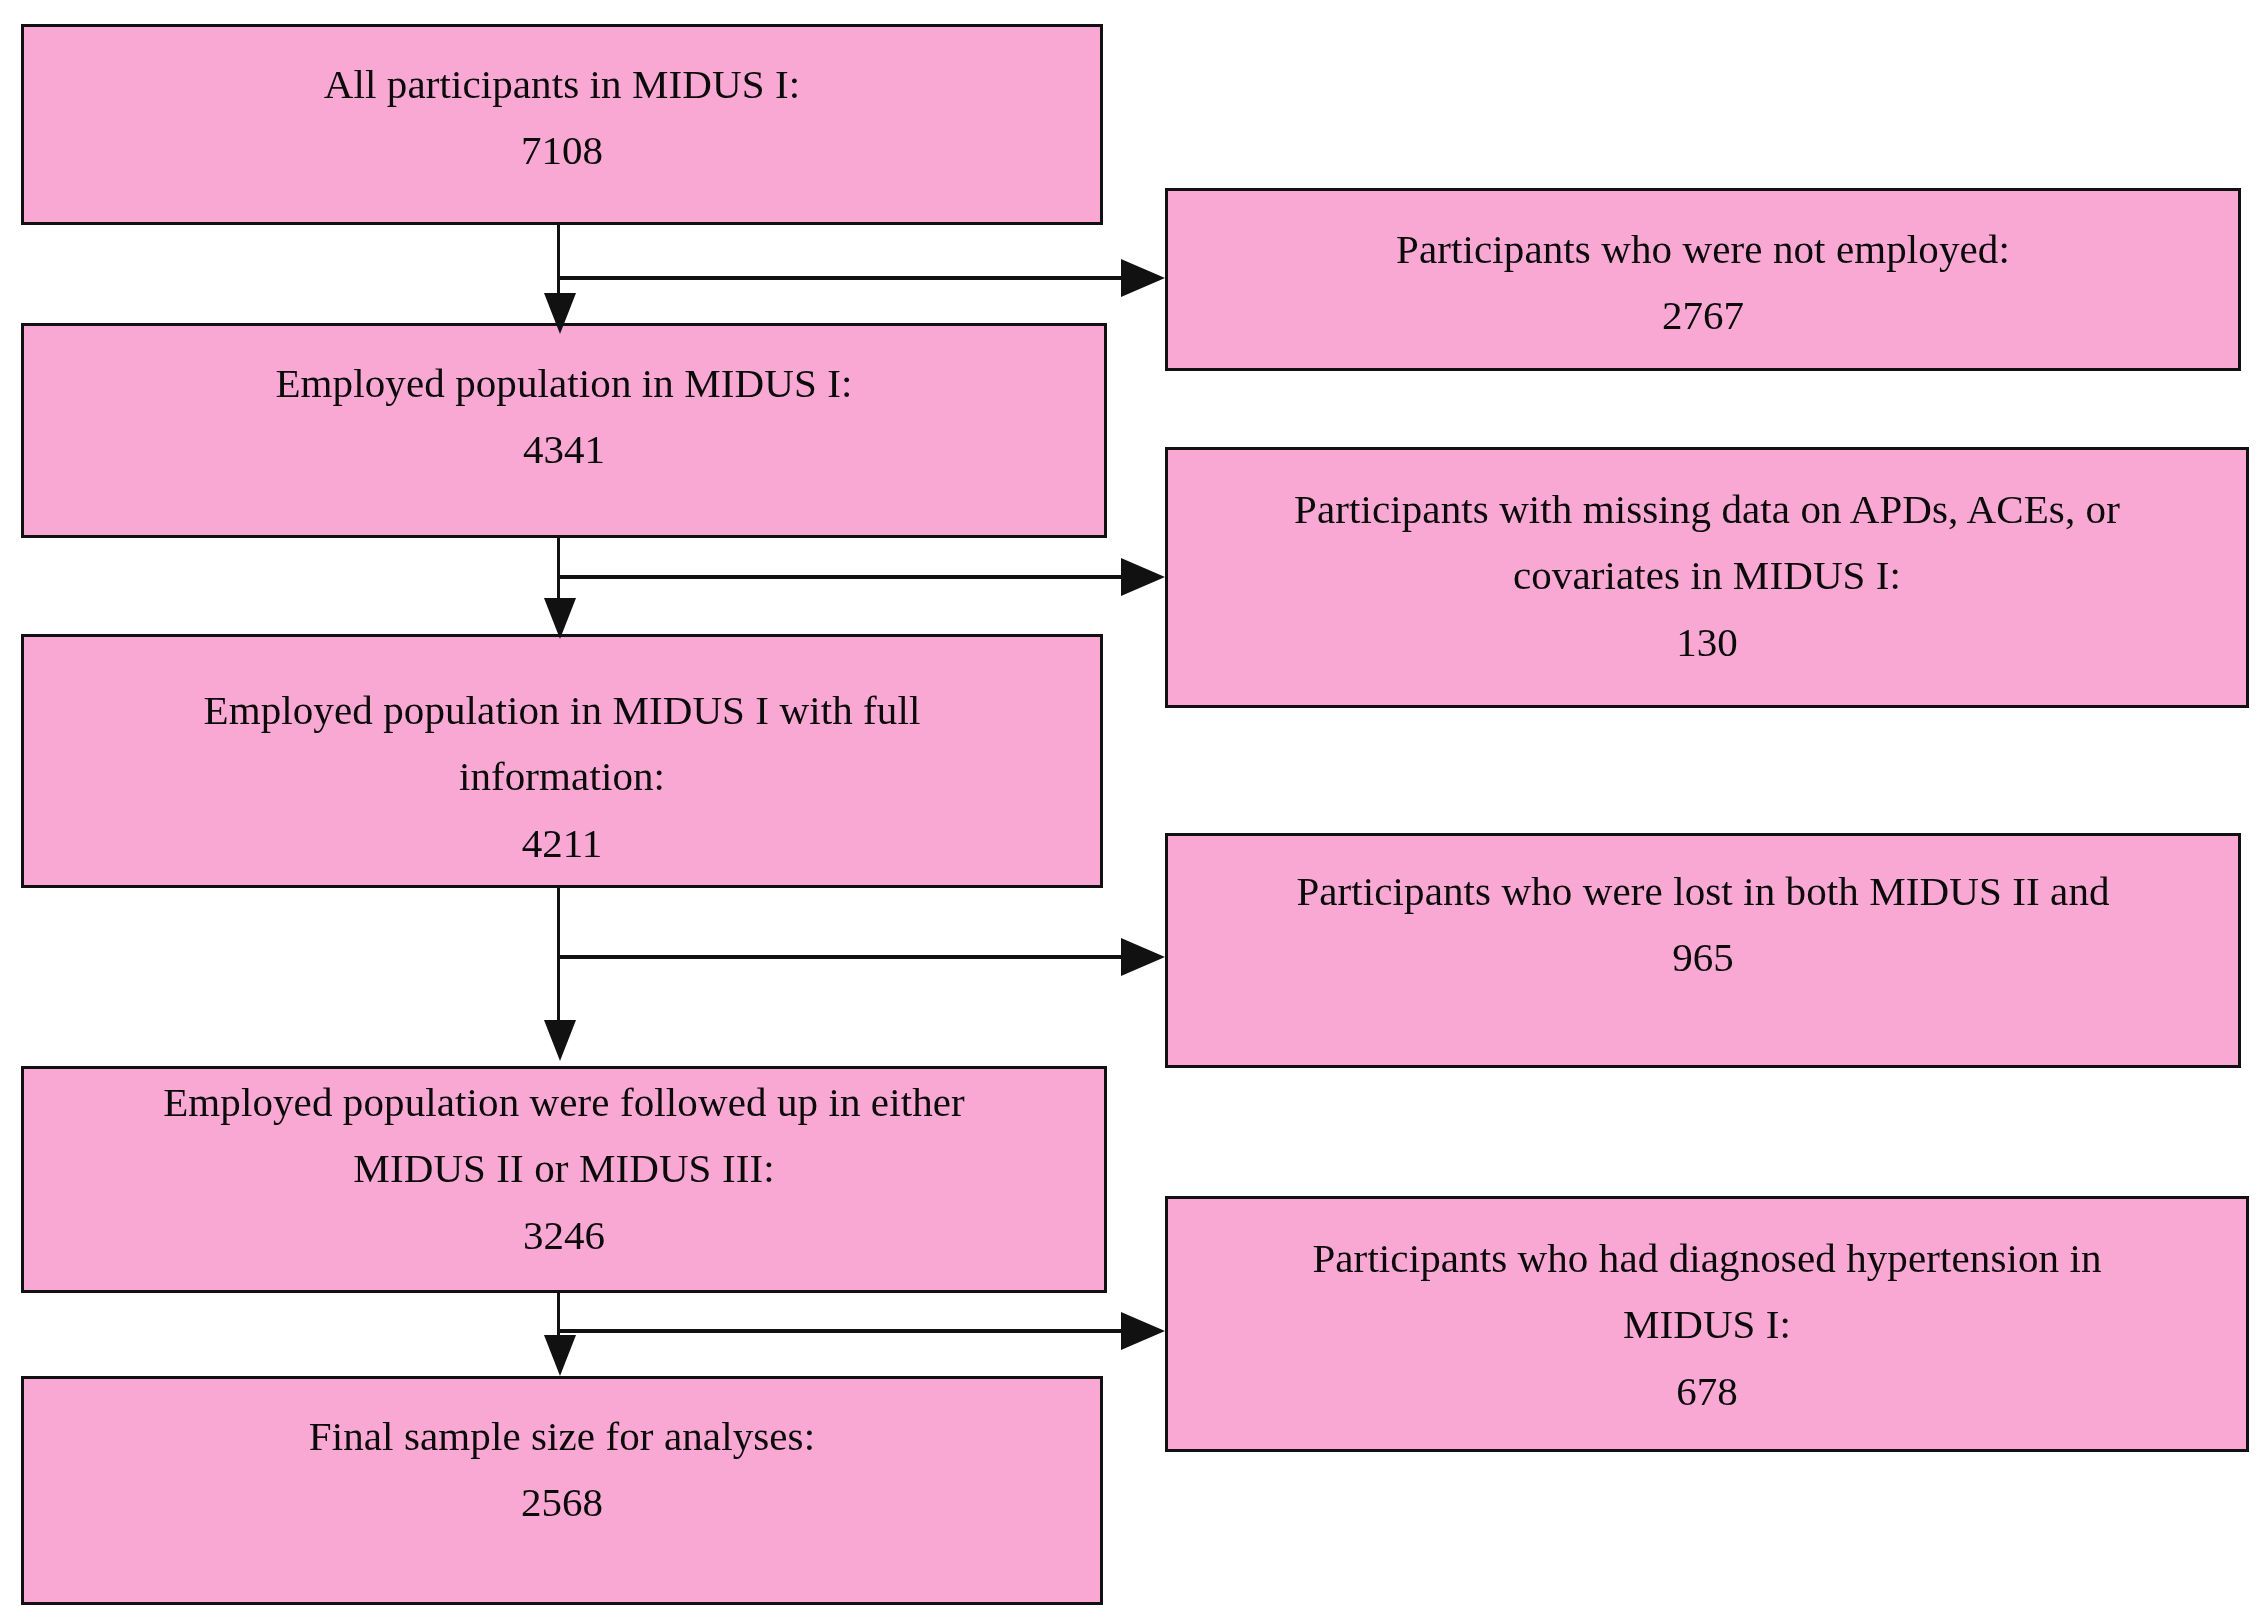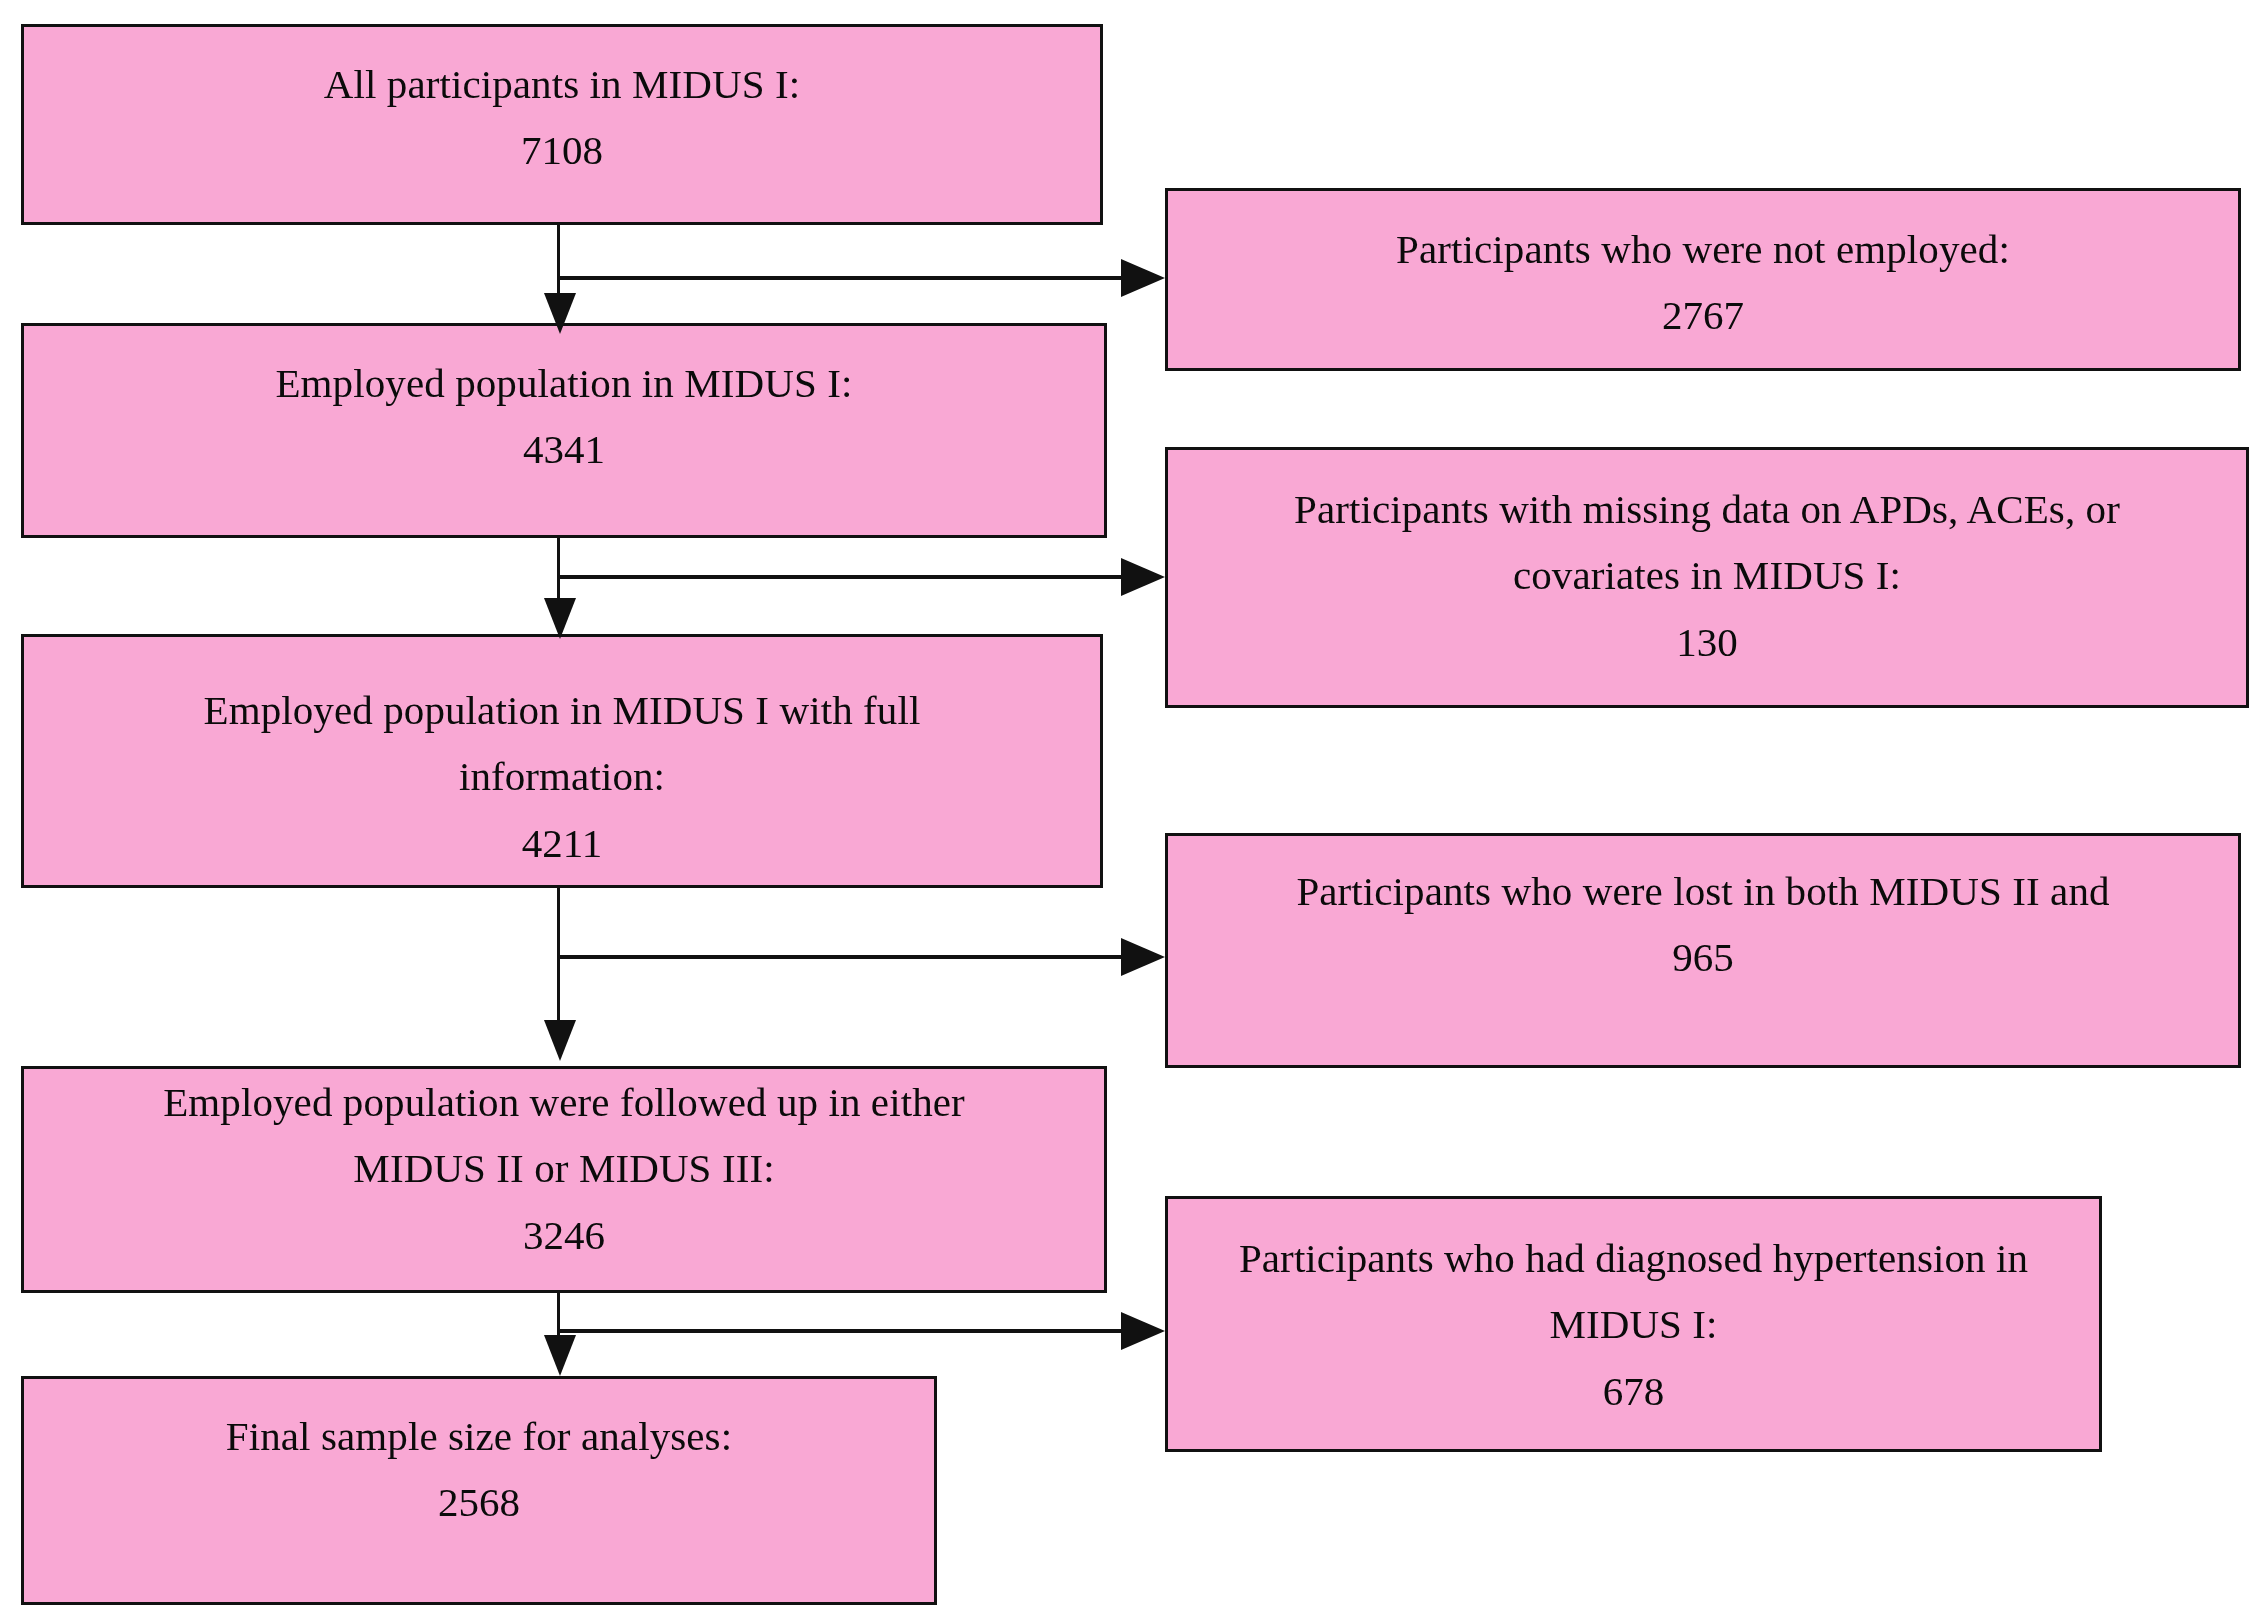--- a/index.html
+++ b/index.html
@@ -100,21 +100,21 @@
   </div>
 
   <div class="flow-box" style="left:21px; top:1066px; width:1086px; height:227px; ">
     <div class="box-inner">
       <div class="box-line">Employed population were followed up in either</div>
       <div class="box-line">MIDUS II or MIDUS III:</div>
       <div class="box-count">3246</div>
     </div>
   </div>
 
-  <div class="flow-box" style="left:21px; top:1376px; width:916px; height:229px; padding-top:24px;">
+  <div class="flow-box" style="left:21px; top:1376px; width:1082px; height:229px; padding-top:24px;">
     <div class="box-inner">
       <div class="box-line">Final sample size for analyses:</div>
       <div class="box-count">2568</div>
     </div>
   </div>
 
   <div class="flow-box" style="left:1165px; top:188px; width:1076px; height:183px; padding-top:25px;">
     <div class="box-inner">
       <div class="box-line">Participants who were not employed:</div>
       <div class="box-count">2767</div>
@@ -129,21 +129,21 @@
     </div>
   </div>
 
   <div class="flow-box" style="left:1165px; top:833px; width:1076px; height:235px; padding-top:22px;">
     <div class="box-inner">
       <div class="box-line">Participants who were lost in both MIDUS II and</div>
       <div class="box-count">965</div>
     </div>
   </div>
 
-  <div class="flow-box" style="left:1165px; top:1196px; width:937px; height:256px; padding-top:26px;">
+  <div class="flow-box" style="left:1165px; top:1196px; width:1084px; height:256px; padding-top:26px;">
     <div class="box-inner">
       <div class="box-line">Participants who had diagnosed hypertension in</div>
       <div class="box-line">MIDUS I:</div>
       <div class="box-count">678</div>
     </div>
   </div>
 
   <div class="v-line" style="left:557px; top:225px; height:84px;"></div>
   <div class="arrow-down" style="left:544px; top:293px;"></div>
   <div class="h-line" style="left:557px; top:276px; width:567px;"></div>

